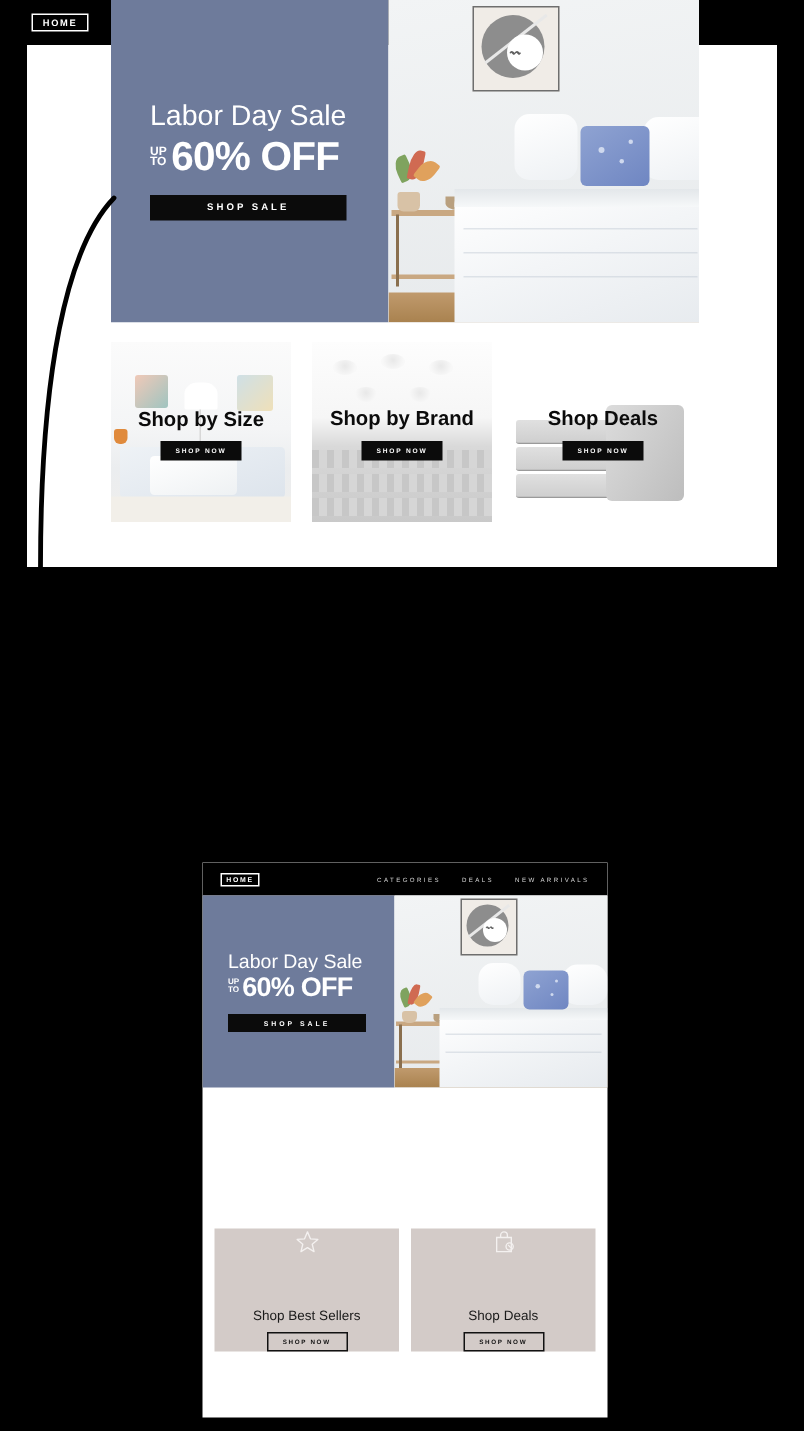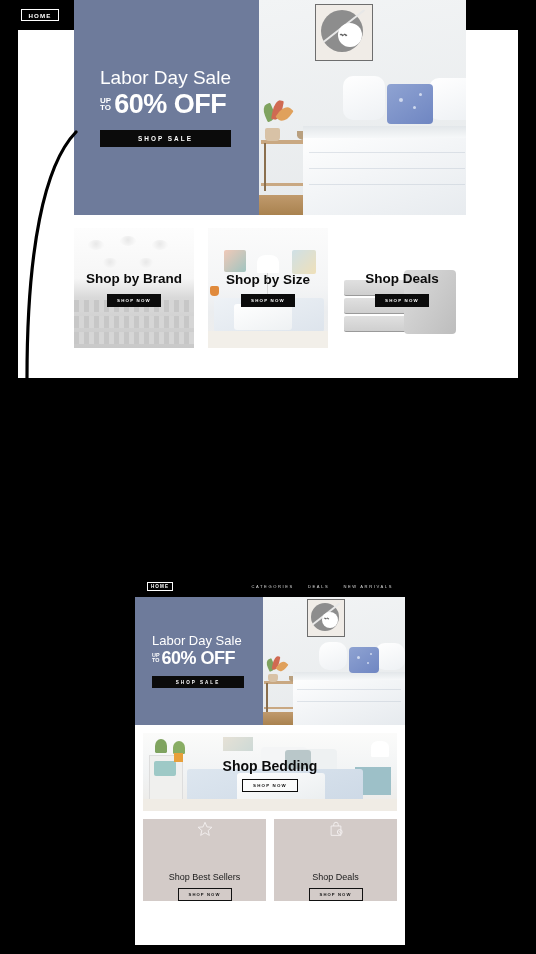--- a/index.html
+++ b/index.html
@@ -265,44 +265,44 @@
         </div>
         <div class="duvet-line" style="left:50px;top:152px;width:156px;"></div>
         <div class="duvet-line" style="left:50px;top:168px;width:156px;"></div>
         <div class="duvet-line" style="left:50px;top:184px;width:156px;"></div>
       </div>
     </div>
 
     <div class="cards-row" style="left:56px;top:228px;gap:14px;">
 
       <div class="cat-card" style="width:120px;height:120px;">
+        <div class="ph-bedroom2"></div>
+        <div class="c2-art" style="left:16px;top:22px;width:22px;height:22px;background:linear-gradient(135deg,#f0c9b8,#9fc4c0);"></div>
+        <div class="c2-art" style="left:84px;top:22px;width:24px;height:24px;background:linear-gradient(135deg,#cfe0e6,#efe0b9);"></div>
+        <div class="c2-lampstem" style="left:59px;top:44px;height:22px;"></div>
+        <div class="c2-lamp" style="left:49px;top:27px;width:22px;height:18px;"></div>
+        <div class="c2-plant" style="left:2px;top:58px;width:9px;height:10px;"></div>
+        <div class="c2-bed" style="left:6px;top:70px;width:110px;height:34px;"></div>
+        <div class="c2-throw" style="left:26px;top:76px;width:58px;height:26px;"></div>
+        <div class="c2-rug" style="left:0;top:103px;width:120px;height:17px;"></div>
+        <div class="caption" style="top:44px;font-size:13.5px;">Shop by Size</div>
+        <div class="mini-btn" style="top:66px;width:54px;height:13px;font-size:4.4px;">SHOP NOW</div>
+      </div>
+
+      <div class="cat-card" style="width:120px;height:120px;">
         <div class="ph-mattress"></div>
         <div class="tuft" style="left:14px;top:12px;width:16px;height:10px;"></div>
         <div class="tuft" style="left:46px;top:8px;width:16px;height:10px;"></div>
         <div class="tuft" style="left:78px;top:12px;width:16px;height:10px;"></div>
         <div class="tuft" style="left:28px;top:30px;width:16px;height:10px;"></div>
         <div class="tuft" style="left:64px;top:30px;width:16px;height:10px;"></div>
         <div class="quilt-row" style="top:72px;"></div>
         <div class="quilt-row" style="top:88px;"></div>
         <div class="quilt-row" style="top:104px;"></div>
         <div class="caption" style="top:43px;font-size:13.5px;">Shop by Brand</div>
-        <div class="mini-btn" style="top:66px;width:54px;height:13px;font-size:4.4px;">SHOP NOW</div>
-      </div>
-
-      <div class="cat-card" style="width:120px;height:120px;">
-        <div class="ph-bedroom2"></div>
-        <div class="c2-art" style="left:16px;top:22px;width:22px;height:22px;background:linear-gradient(135deg,#f0c9b8,#9fc4c0);"></div>
-        <div class="c2-art" style="left:84px;top:22px;width:24px;height:24px;background:linear-gradient(135deg,#cfe0e6,#efe0b9);"></div>
-        <div class="c2-lampstem" style="left:59px;top:44px;height:22px;"></div>
-        <div class="c2-lamp" style="left:49px;top:27px;width:22px;height:18px;"></div>
-        <div class="c2-plant" style="left:2px;top:58px;width:9px;height:10px;"></div>
-        <div class="c2-bed" style="left:6px;top:70px;width:110px;height:34px;"></div>
-        <div class="c2-throw" style="left:26px;top:76px;width:58px;height:26px;"></div>
-        <div class="c2-rug" style="left:0;top:103px;width:120px;height:17px;"></div>
-        <div class="caption" style="top:44px;font-size:13.5px;">Shop by Size</div>
         <div class="mini-btn" style="top:66px;width:54px;height:13px;font-size:4.4px;">SHOP NOW</div>
       </div>
 
       <div class="cat-card" style="width:120px;height:120px;">
         <div class="ph-stack"></div>
         <div class="stack-slab" style="left:2px;top:52px;width:74px;height:16px;"></div>
         <div class="stack-slab" style="left:2px;top:70px;width:74px;height:16px;"></div>
         <div class="stack-slab" style="left:2px;top:88px;width:74px;height:16px;"></div>
         <div class="stack-lean" style="left:62px;top:42px;width:52px;height:64px;"></div>
         <div class="caption" style="top:43px;font-size:13.5px;">Shop Deals</div>
@@ -366,39 +366,20 @@
         <div class="bluepillow" style="left:86px;top:50px;width:30px;height:26px;">
           <div class="bp-dot" style="left:8px;top:9px;width:3px;height:3px;"></div>
           <div class="bp-dot" style="left:18px;top:15px;width:2px;height:2px;"></div>
           <div class="bp-dot" style="left:21px;top:6px;width:2px;height:2px;"></div>
         </div>
         <div class="duvet-line" style="left:34px;top:92px;width:104px;"></div>
         <div class="duvet-line" style="left:34px;top:104px;width:104px;"></div>
       </div>
     </div>
 
-    <div id="mobile-bedding">
-      <div style="position:absolute;inset:0;background:linear-gradient(180deg,#fbfbfa 0%,#f1f3f4 52%,#eceae6 100%);"></div>
-      <div style="position:absolute;left:6px;top:22px;width:34px;height:48px;background:#f0f0ee;border:1px solid #ddd;"></div>
-      <div style="position:absolute;left:11px;top:28px;width:22px;height:15px;background:#9ec9c6;border-radius:2px;"></div>
-      <div style="position:absolute;left:12px;top:6px;width:12px;height:14px;background:#7fa35f;border-radius:50% 50% 10% 10%;"></div>
-      <div style="position:absolute;left:30px;top:8px;width:12px;height:13px;background:#88ad63;border-radius:50% 50% 10% 10%;"></div>
-      <div style="position:absolute;left:31px;top:20px;width:9px;height:9px;background:#e8a03a;"></div>
-      <div style="position:absolute;left:80px;top:4px;width:30px;height:14px;background:linear-gradient(135deg,#e6e1d6,#cdd9d6);"></div>
-      <div style="position:absolute;left:118px;top:14px;width:46px;height:26px;background:#f4f5f6;border-radius:4px;"></div>
-      <div style="position:absolute;left:152px;top:16px;width:42px;height:24px;background:#eef1f2;border-radius:4px;"></div>
-      <div style="position:absolute;left:142px;top:17px;width:26px;height:20px;background:#b9c7c9;border-radius:3px;"></div>
-      <div style="position:absolute;left:228px;top:8px;width:18px;height:16px;background:#ffffff;border-radius:40% 40% 8% 8%;"></div>
-      <div style="position:absolute;left:212px;top:34px;width:36px;height:28px;background:#9dc0c8;"></div>
-      <div style="position:absolute;left:44px;top:36px;width:176px;height:34px;background:linear-gradient(160deg,#dde6ef,#cdd9e6);border-radius:3px;"></div>
-      <div style="position:absolute;left:94px;top:40px;width:88px;height:32px;background:linear-gradient(160deg,#fdfdfd,#e9edef);border-radius:3px;"></div>
-      <div style="position:absolute;left:0;bottom:0;width:100%;height:12px;background:#f0ece5;"></div>
-      <div class="caption" style="top:25px;font-size:14px;">Shop Bedding</div>
-      <div class="outline-btn" style="top:46px;width:56px;height:13px;font-size:4.4px;">SHOP NOW</div>
-    </div>
 
     <div class="beige-row">
 
       <div class="beige-card">
         <span class="bc-icon">
           <svg width="18" height="18" viewBox="0 0 24 24">
             <polygon points="12,3 14.6,9.2 21.2,9.7 16.2,14 17.8,20.5 12,17 6.2,20.5 7.8,14 2.8,9.7 9.4,9.2" fill="none" stroke="#f4f1f0" stroke-width="1.2" stroke-linejoin="round"></polygon>
           </svg>
         </span>
         <span class="bc-label">Shop Best Sellers</span>

